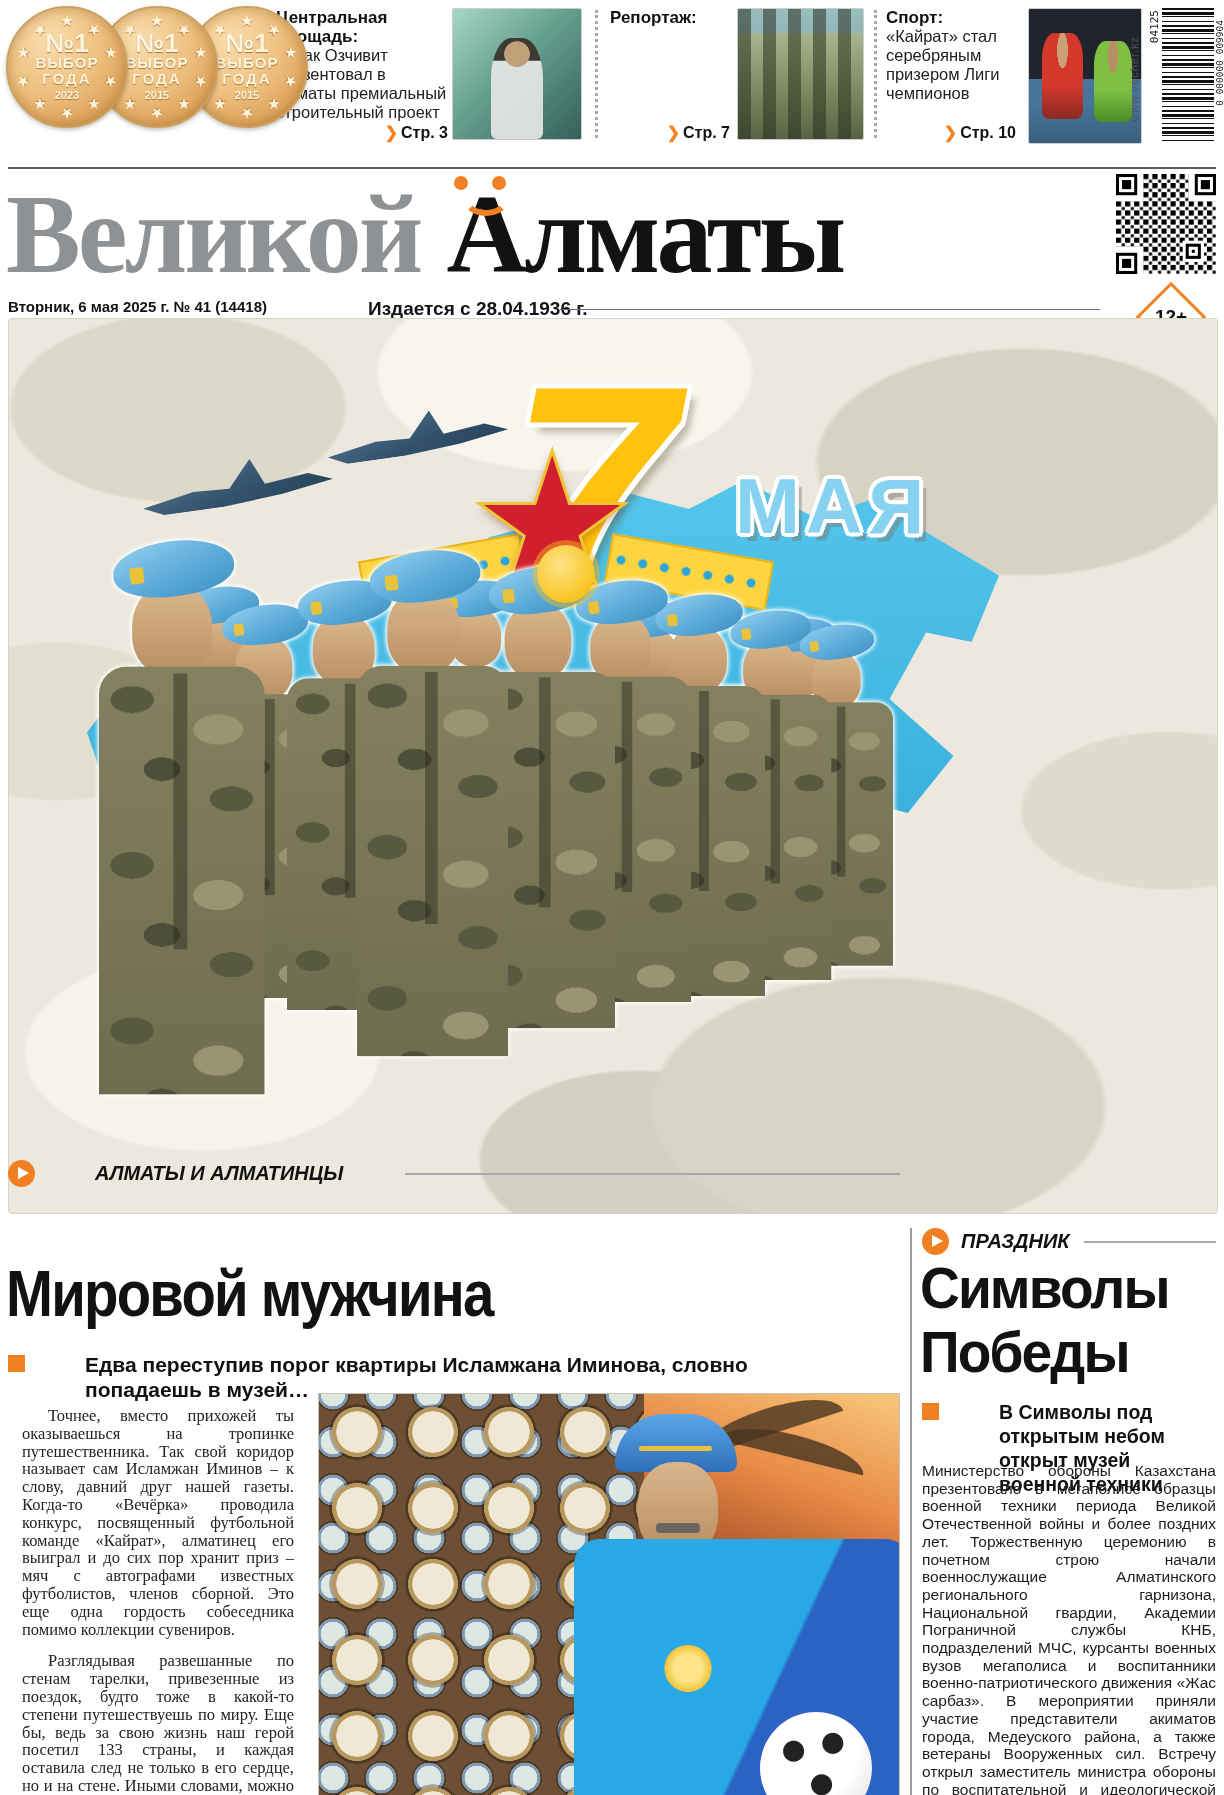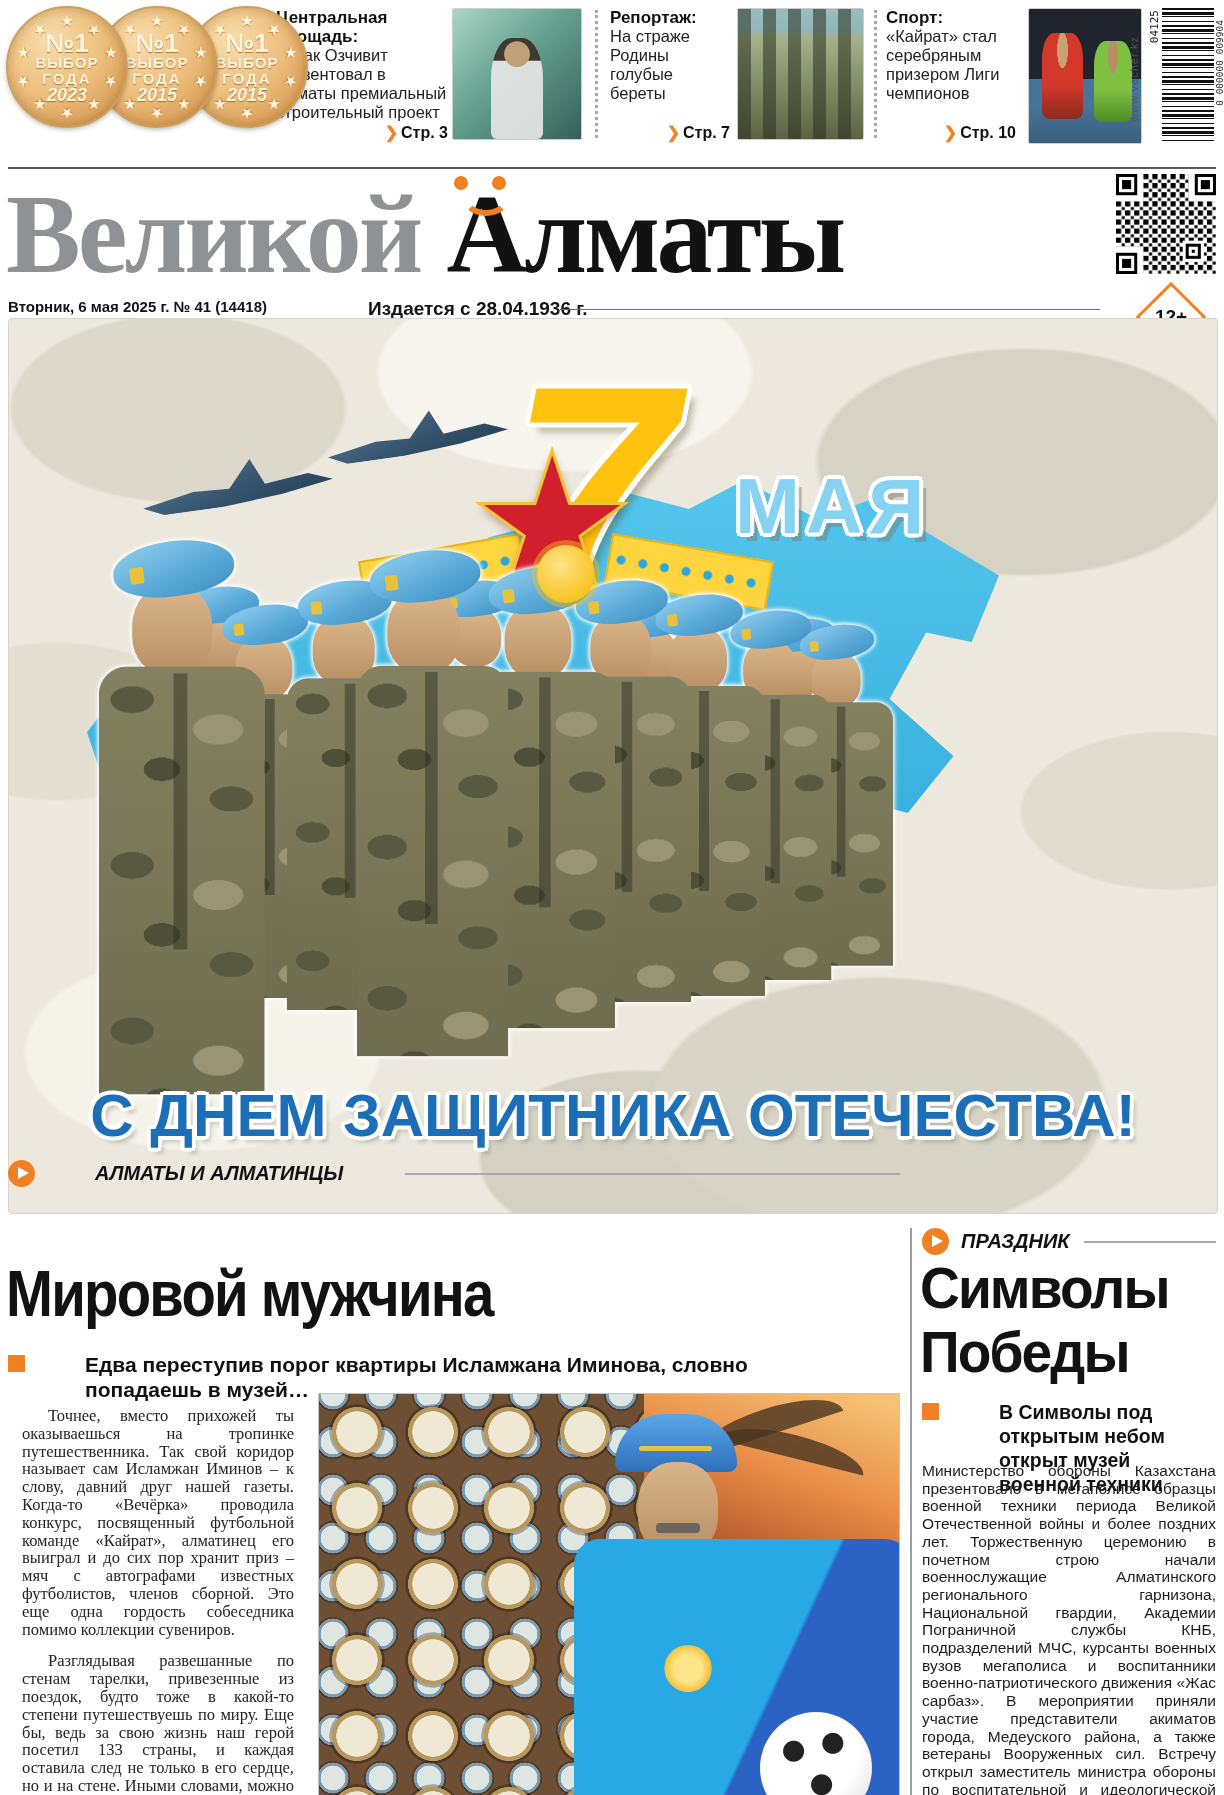--- a/index.html
+++ b/index.html
@@ -26,21 +26,21 @@
   .medal i:nth-of-type(6){transform:rotate(180deg) translateY(-46px);}
   .medal i:nth-of-type(7){transform:rotate(216deg) translateY(-46px);}
   .medal i:nth-of-type(8){transform:rotate(252deg) translateY(-46px);}
   .medal i:nth-of-type(9){transform:rotate(288deg) translateY(-46px);}
   .medal i:nth-of-type(10){transform:rotate(324deg) translateY(-46px);}
   .medal .m-txt{position:absolute;inset:0;display:flex;flex-direction:column;align-items:center;
         justify-content:center;color:#fdf4dd;text-shadow:0 1px 1px rgba(140,85,20,.7);font-weight:bold;}
   .m-no{font-size:26px;line-height:24px;}
   .m-l1{font-size:15px;letter-spacing:1px;line-height:16px;}
   .m-l2{font-size:15px;letter-spacing:2px;line-height:16px;}
-  .m-yr{font-size:18px;line-height:16px;font-style:italic;}
+  .m-yr{font-size:11px;line-height:16px;}
 
   .teaser{position:absolute;top:8px;height:134px;display:flex;flex-direction:column;}
   .teaser-kicker{font-weight:bold;font-size:17px;line-height:19px;color:#111;}
   .teaser-text{font-size:16.5px;line-height:19px;color:#222;}
   .page-ref{margin-top:auto;align-self:flex-end;font-weight:bold;font-size:16px;color:#111;}
   .page-ref .chev{color:#f58220;font-weight:bold;margin-right:3px;}
   .t1{left:276px;width:172px;}
   .t2{left:610px;width:120px;}
   .t3{left:886px;width:130px;}
   .tphoto{position:absolute;top:8px;height:130px;border:1px solid #c9cdd0;border-radius:2px;}
@@ -308,21 +308,20 @@
     <div class="teaser t1">
       <span class="teaser-kicker">Центральная площадь:</span>
       <span class="teaser-text">Бурак Озчивит презентовал в Алматы премиальный строительный проект</span>
       <span class="page-ref"><span class="chev">❯</span><span>Стр. 3</span></span>
     </div>
     <div class="tphoto p1"></div>
     <div class="vdot d1"></div>
 
     <div class="teaser t2">
       <span class="teaser-kicker">Репортаж:</span>
-      <span class="teaser-text">На страже Родины голубые береты</span>
       <span class="page-ref"><span class="chev">❯</span><span>Стр. 7</span></span>
     </div>
     <div class="tphoto p2"></div>
     <div class="vdot d2"></div>
 
     <div class="teaser t3">
       <span class="teaser-kicker">Спорт:</span>
       <span class="teaser-text">«Кайрат» стал серебряным призером Лиги чемпионов</span>
       <span class="page-ref"><span class="chev">❯</span><span>Стр. 10</span></span>
     </div>
@@ -445,21 +444,20 @@
           <div class="face"></div>
           <div class="torso"></div>
         </div>
       <div class="soldier s1">
           <div class="beret"></div>
           <div class="face"></div>
           <div class="torso"></div>
         </div>
     </div>
 
-    <div class="greeting">С ДНЕМ ЗАЩИТНИКА ОТЕЧЕСТВА!</div>
   </div>
 
   <div class="kicker k-left">
     <span class="kicker-icon"></span>
     <span class="kicker-label">АЛМАТЫ И АЛМАТИНЦЫ</span>
     <span class="kicker-rule"></span>
   </div>
   <div class="headline-left">Мировой мужчина</div>
   <div class="lead lead-left">
     <span class="lead-sq"></span>

